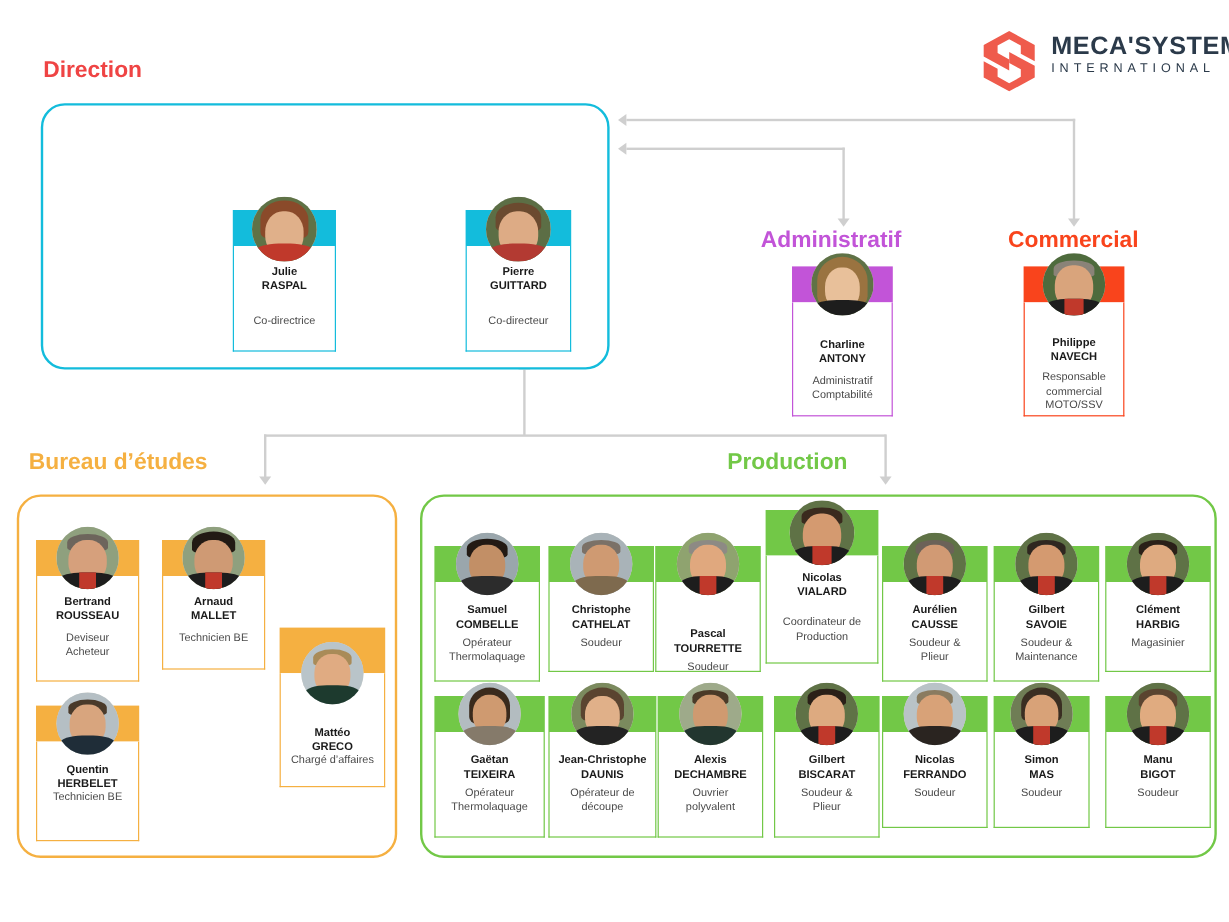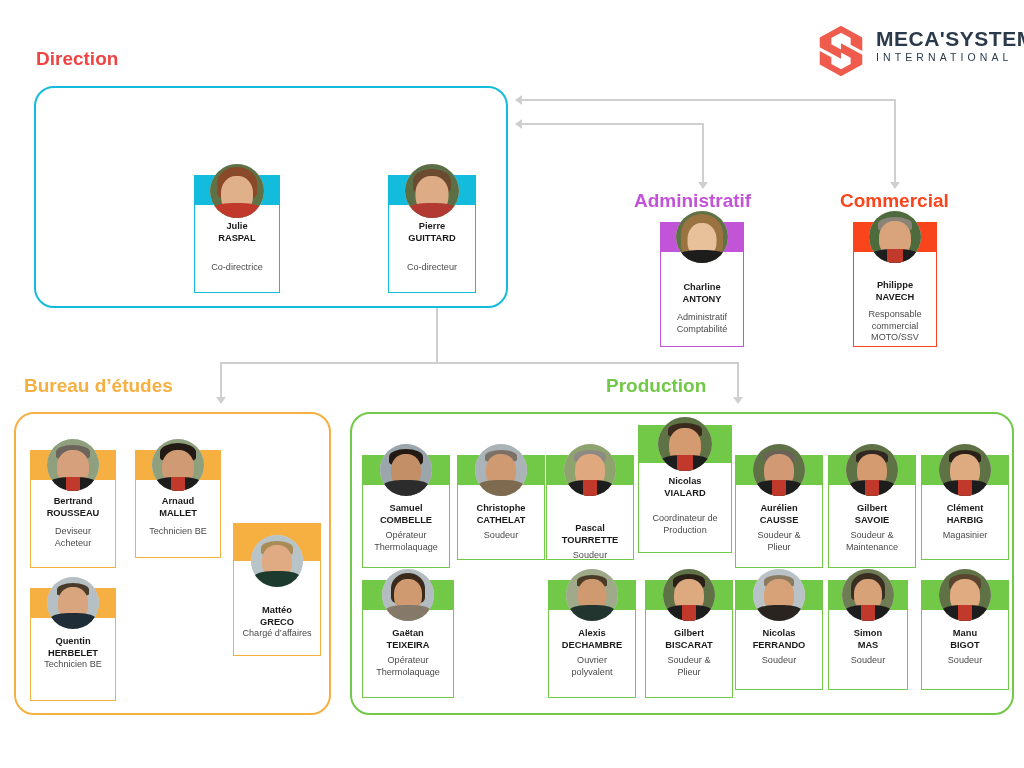--- a/index.html
+++ b/index.html
@@ -414,20 +414,38 @@
       </div>
     </div>
     <div class="txt" style="top:48px;">
       <div class="nm">Gaëtan</div>
       <div class="nm">TEIXEIRA</div>
       <div class="rl" style="margin-top:4px;">Opérateur</div>
       <div class="rl">Thermolaquage</div>
     </div>
   </div>
 
+  <div class="card" style="left:457px;top:580px;width:90px;height:118px;">
+    <div class="accent" style="background:#72c847;"></div>
+    <div class="body" style="border-color:#72c847;"></div>
+    <div class="photo" style="width:52px;height:52px;top:-11px;">
+      <div class="ph">
+          <div class="bg" style="background:#7b8a5e"></div>
+        <div class="hair" style="width:36px;height:28px;top:4px;background:#5a4430"></div>
+        <div class="head" style="width:29px;height:33px;top:11px;background:#e0b089"></div>
+        <div class="body2" style="width:46px;height:16px;background:#232323"></div>
+      </div>
+    </div>
+    <div class="txt" style="top:48px;">
+      <div class="nm">Jean-Christophe</div>
+      <div class="nm">DAUNIS</div>
+      <div class="rl" style="margin-top:4px;">Opérateur de</div>
+      <div class="rl">découpe</div>
+    </div>
+  </div>
 
   <div class="card" style="left:548px;top:580px;width:88px;height:118px;">
     <div class="accent" style="background:#72c847;"></div>
     <div class="body" style="border-color:#72c847;"></div>
     <div class="photo" style="width:52px;height:52px;top:-11px;">
       <div class="ph">
           <div class="bg" style="background:#9eaa8a"></div>
         <div class="hair" style="width:30px;height:12px;top:6px;background:#4a3a28"></div>
         <div class="head" style="width:29px;height:33px;top:10px;background:#cf9a70"></div>
         <div class="body2" style="width:46px;height:16px;background:#22362f"></div>

